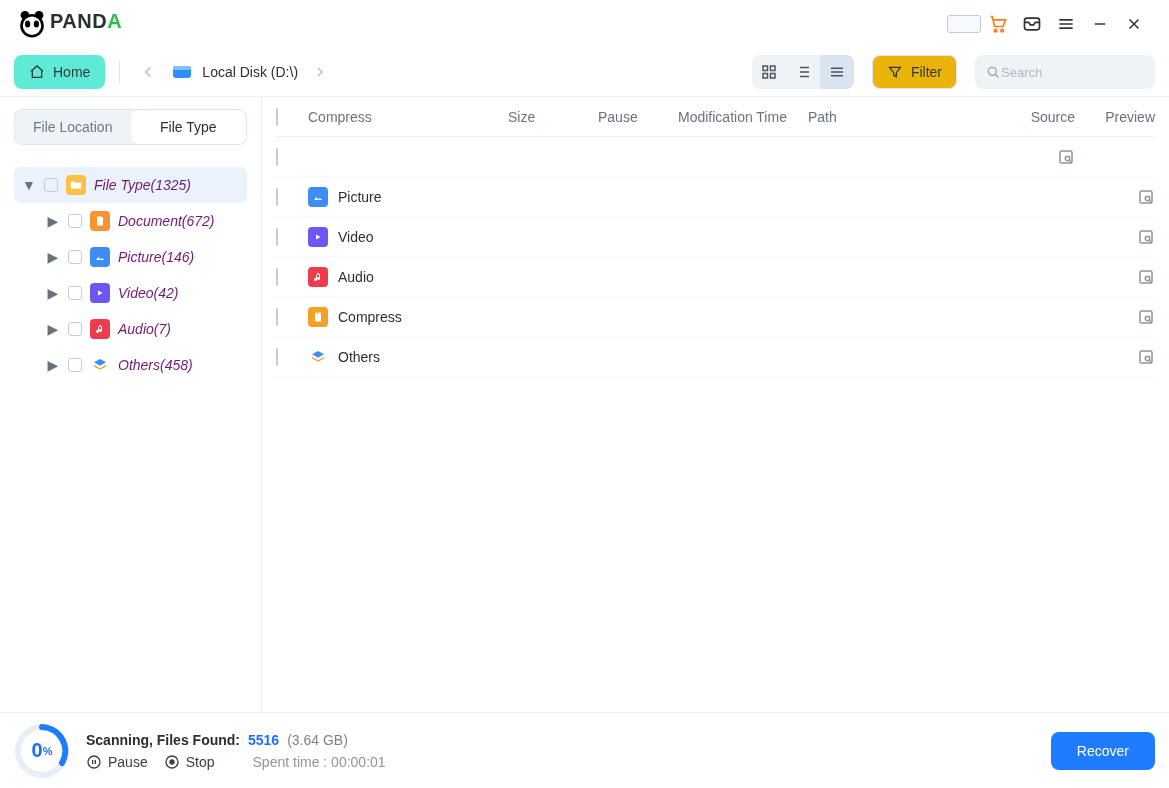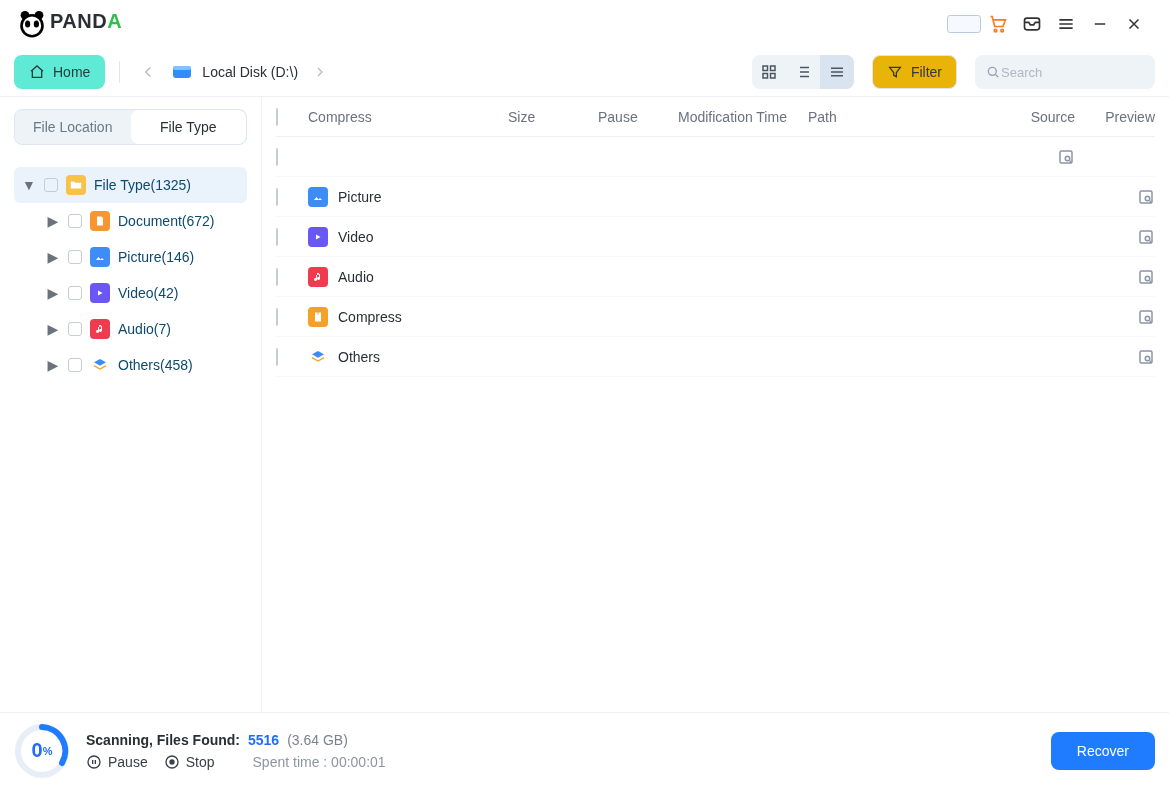--- a/index.html
+++ b/index.html
@@ -33,21 +33,21 @@
   .sidetabs .tab { flex:1; height:34px; display:flex; align-items:center; justify-content:center; color:#6d7886; }
   .sidetabs .tab.active { background:#fff; color:#2a2f35; border-radius:8px; }
   .tree { margin-top:22px; }
   .tree-row { height:36px; display:flex; align-items:center; gap:8px; padding:0 8px; border-radius:6px; }
   .tree-row.root { background:#eaf2fc; }
   .tree-row.child { margin-left:24px; }
   .tri { width:14px; text-align:center; color:#6b727d; }
   .chk { width:14px; height:14px; border:1.5px solid #c6ccd6; border-radius:3px; flex-shrink:0; }
   .ficon { width:20px; height:20px; display:flex; align-items:center; justify-content:center; border-radius:4px; color:#fff; font-size:11px; }
   .ic-folder{ background:#f8c24a;} .ic-doc{background:#f8952e;} .ic-pic{background:#3e8df7;} .ic-vid{background:#6b57f5;} .ic-aud{background:#ef3b4e;} .ic-zip{background:#f6a028;} .ic-oth{background:transparent;}
-  .txt { color:#0c4a6e; }
+  .txt { color:#701a75;font-style:italic; }
   
   .main { flex:1; padding:0 14px 0 14px; overflow:auto; }
   .thead, .trow { display:grid; grid-template-columns: 32px 200px 90px 80px 130px 1fr 80px 80px; align-items:center; height:40px; }
   .thead { color:#6a7280; border-bottom:1px solid #edf1f5; }
   .trow { border-bottom:1px solid #f7f8fa; color:#2a2f35;}
   .cell-name { display:flex; align-items:center; gap:10px; }
   .prev-ic { color:#8c95a1; width:18px; justify-self:end;}
   .src-col, .prev-col { text-align:right; }
   
   .footer { height:76px; border-top:1px solid #edf1f5; display:flex; align-items:center; padding:0 14px; gap:16px;}

